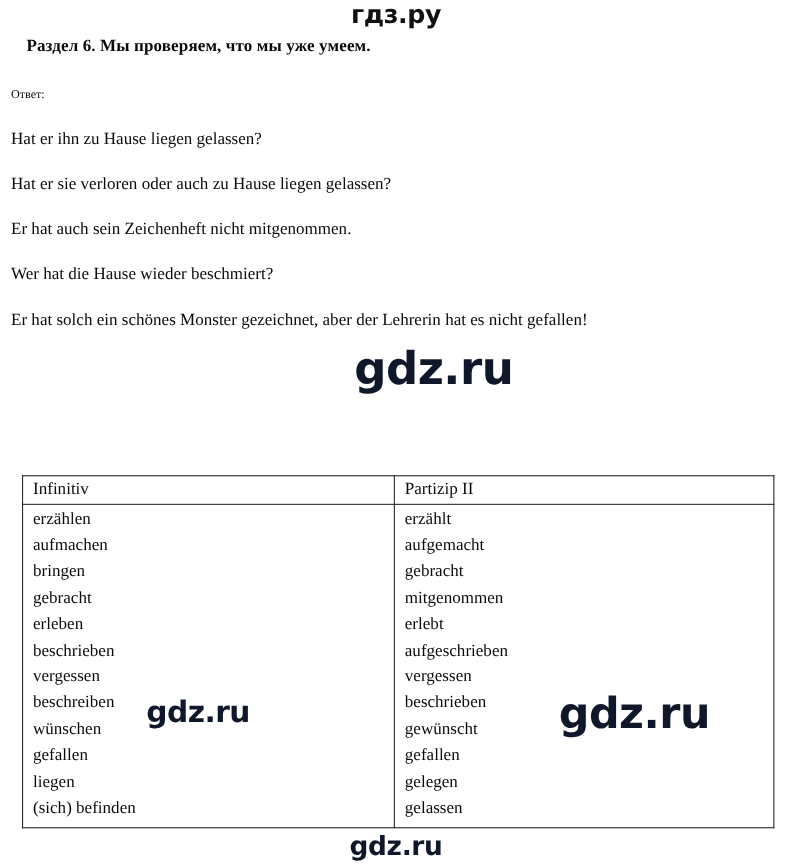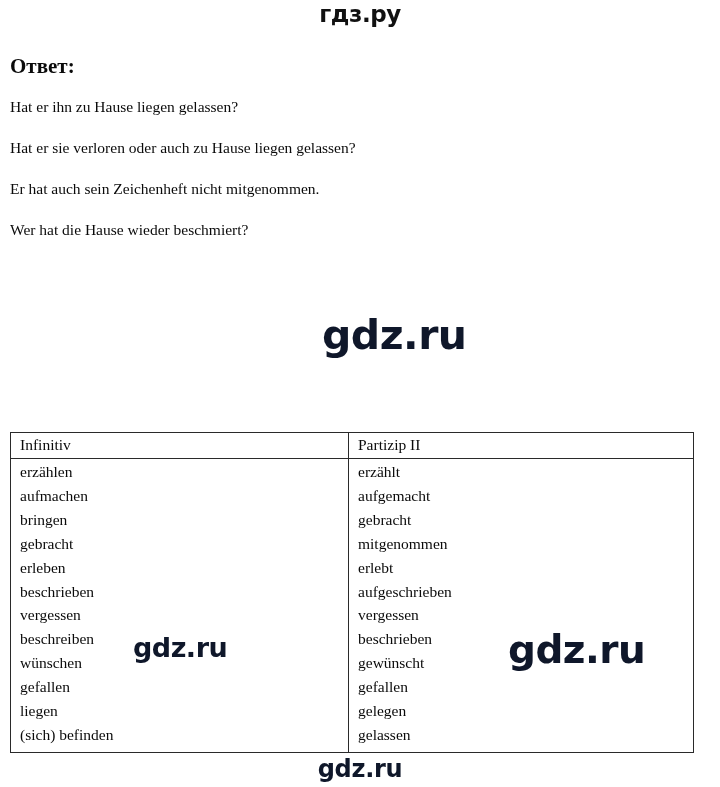--- a/index.html
+++ b/index.html
@@ -59,39 +59,39 @@
     font-weight: 700;
     font-size: 16px;
     line-height: 25px;
     text-align: justify;
     text-align-last: left;
     margin: 0 6px 0 0;
     letter-spacing: 0.1px;
   }
 
   .answer-label {
-    font-weight: 700;
-    font-size: 21px;
+    font-weight: 400;
+    font-size: 11px;
     line-height: 20px;
     margin: 24px 0 0 0;
   }
 
   .answer-line {
     font-size: 15.5px;
     line-height: 21px;
     margin: 20px 0 0 0;
     text-align: justify;
     text-align-last: left;
     padding-right: 6px;
   }
 
   
   .verb-table-wrap {
     position: absolute;
-    left: 10px;
+    left: 20px;
     top: 432px;
     width: 683px;
   }
 
   table.verb-table {
     border-collapse: collapse;
     width: 683px;
     table-layout: fixed;
     background: transparent;
   }
@@ -146,32 +146,34 @@
 </style>
 </head>
 <body>
 
 <div class="page">
 
   <div class="site-logo">гдз.ру</div>
 
   <div class="content">
 
+    <p class="section-title">Раздел 6. Мы проверяем, что мы уже умеем.</p>
 
 
     <p class="answer-label">Ответ:</p>
 
     <p class="answer-line">Hat er ihn zu Hause liegen gelassen?</p>
 
     <p class="answer-line">Hat er sie verloren oder auch zu Hause liegen gelassen?</p>
 
     <p class="answer-line">Er hat auch sein Zeichenheft nicht mitgenommen.</p>
 
     <p class="answer-line">Wer hat die Hause wieder beschmiert?</p>
 
+    <p class="answer-line">Er hat solch ein schönes Monster gezeichnet, aber der Lehrerin hat es nicht gefallen!</p>
 
   </div>
 
   <div class="verb-table-wrap">
     <table class="verb-table">
       <colgroup>
         <col class="c1">
         <col class="c2">
       </colgroup>
       <thead>

